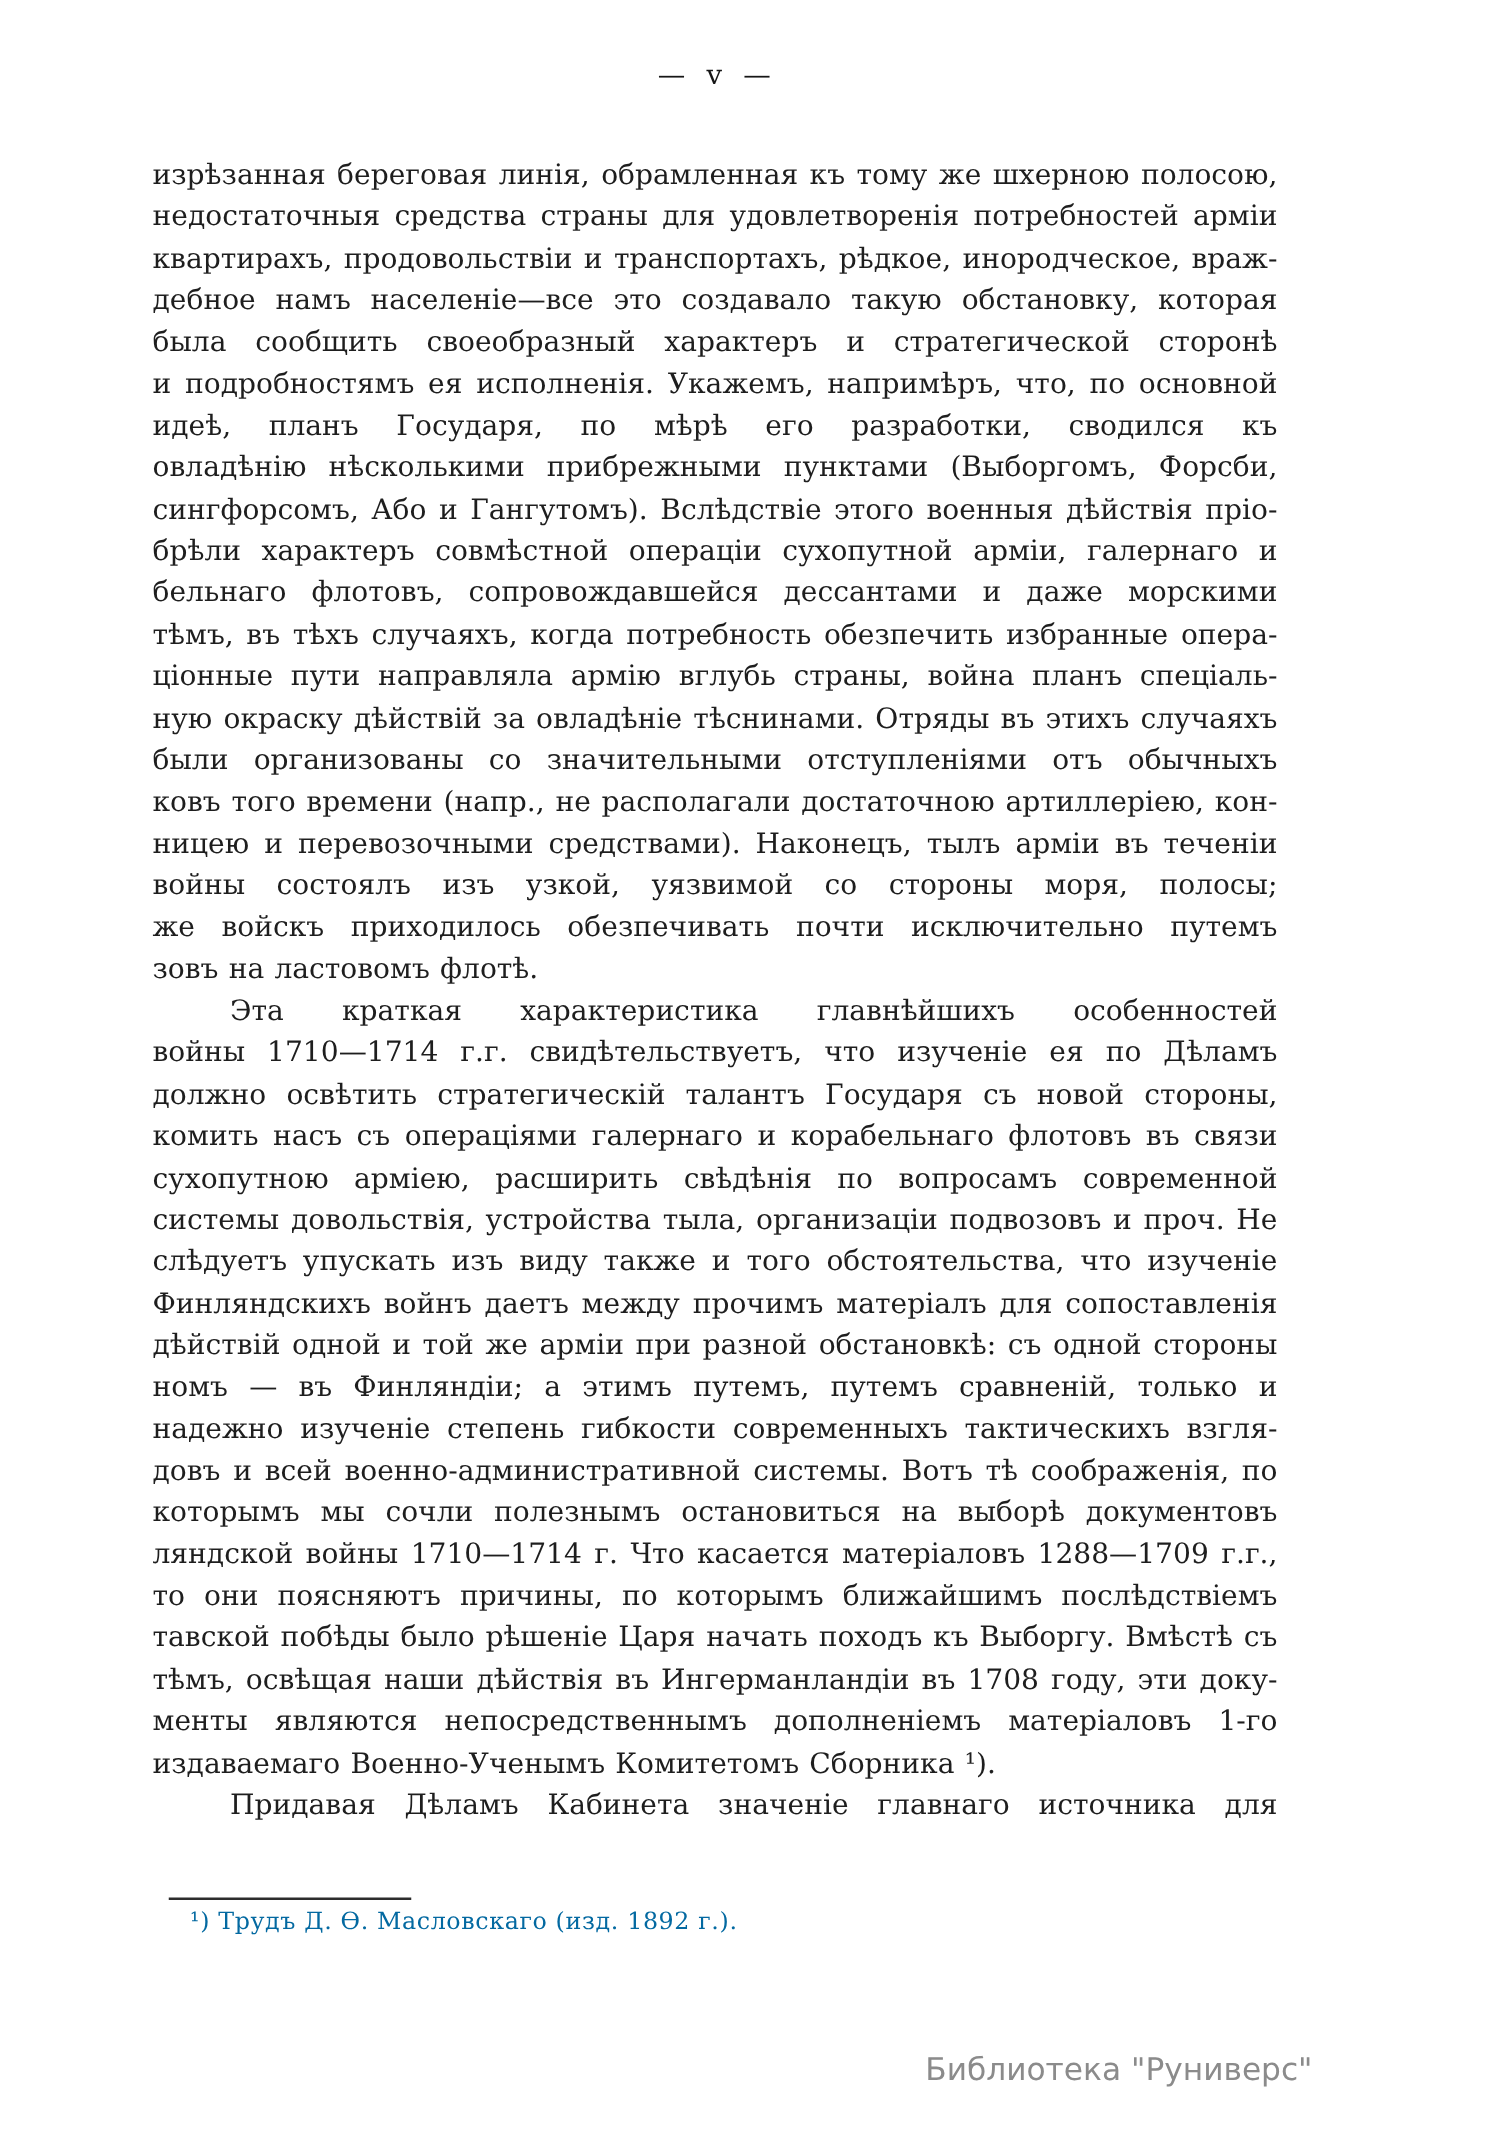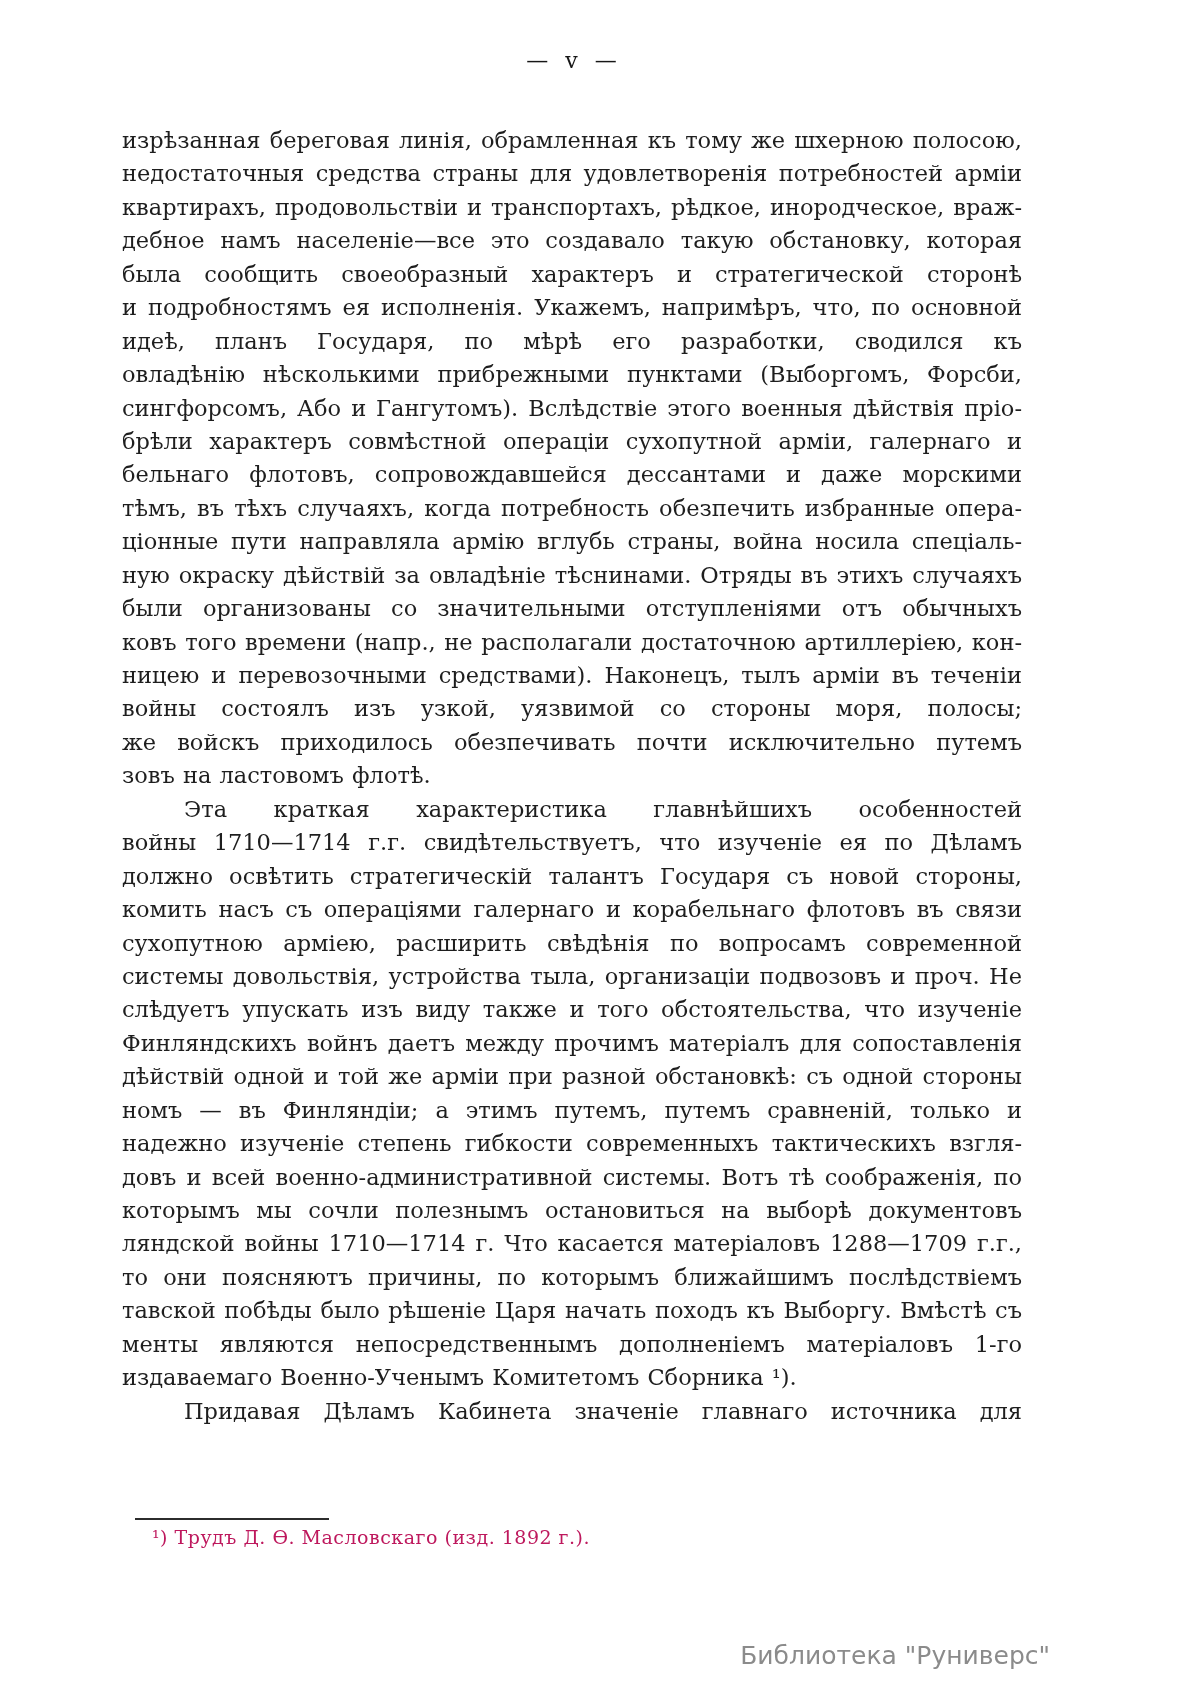--- a/index.html
+++ b/index.html
@@ -42,21 +42,21 @@
   .footnote-rule {
     position: absolute;
     left: 135px; top: 1518px;
     width: 194px; height: 2px;
     background: #2c2c2c;
   }
   .footnote {
     position: absolute;
     left: 152px; top: 1526px;
     font-size: 19px;
-    color: #be185d;
+    color: #0369a1;
     letter-spacing: 0.5px;
   }
   .watermark {
     position: absolute;
     right: 150px; top: 1641px;
     font-family: "DejaVu Sans", sans-serif;
     font-size: 25px;
     color: #8b8b8b;
   }
 </style>
@@ -73,21 +73,21 @@
       <div class="line">квартирахъ, продовольствіи и транспортахъ, рѣдкое, инородческое, враж-</div>
       <div class="line">дебное намъ населеніе—все это создавало такую обстановку, которая должна</div>
       <div class="line">была сообщить своеобразный характеръ и стратегической сторонѣ операціи,</div>
       <div class="line">и подробностямъ ея исполненія. Укажемъ, напримѣръ, что, по основной</div>
       <div class="line">идеѣ, планъ Государя, по мѣрѣ его разработки, сводился къ постепенному</div>
       <div class="line">овладѣнію нѣсколькими прибрежными пунктами (Выборгомъ, Форсби, Гель-</div>
       <div class="line">сингфорсомъ, Або и Гангутомъ). Вслѣдствіе этого военныя дѣйствія пріо-</div>
       <div class="line">брѣли характеръ совмѣстной операціи сухопутной арміи, галернаго и кора-</div>
       <div class="line">бельнаго флотовъ, сопровождавшейся дессантами и даже морскими боями</div>
       <div class="line">тѣмъ, въ тѣхъ случаяхъ, когда потребность обезпечить избранные опера-</div>
-      <div class="line">ціонные пути направляла армію вглубь страны, война носила спеціаль-</div>
+      <div class="line">ціонные пути направляла армію вглубь страны, война планъ спеціаль-</div>
       <div class="line">ную окраску дѣйствій за овладѣніе тѣснинами. Отряды въ этихъ случаяхъ</div>
       <div class="line">были организованы со значительными отступленіями отъ обычныхъ поряд-</div>
       <div class="line">ковъ того времени (напр., не располагали достаточною артиллеріею, кон-</div>
       <div class="line">ницею и перевозочными средствами). Наконецъ, тылъ арміи въ теченіи всей</div>
       <div class="line">войны состоялъ изъ узкой, уязвимой со стороны моря, полосы; довольствіе</div>
       <div class="line">же войскъ приходилось обезпечивать почти исключительно путемъ подво-</div>
       <div class="line left">зовъ на ластовомъ флотѣ.</div>
       <div class="line indent">Эта краткая характеристика главнѣйшихъ особенностей Финляндской</div>
       <div class="line">войны 1710—1714 г.г. свидѣтельствуетъ, что изученіе ея по Дѣламъ Кабинета</div>
       <div class="line">должно освѣтить стратегическій талантъ Государя съ новой стороны, озна-</div>
@@ -97,20 +97,21 @@
       <div class="line">слѣдуетъ упускать изъ виду также и того обстоятельства, что изученіе</div>
       <div class="line">Финляндскихъ войнъ даетъ между прочимъ матеріалъ для сопоставленія</div>
       <div class="line">дѣйствій одной и той же арміи при разной обстановкѣ: съ одной стороны</div>
       <div class="line">номъ — въ Финляндіи; а этимъ путемъ, путемъ сравненій, только и можно</div>
       <div class="line">надежно изученіе степень гибкости современныхъ тактическихъ взгля-</div>
       <div class="line">довъ и всей военно-административной системы. Вотъ тѣ соображенія, по</div>
       <div class="line">которымъ мы сочли полезнымъ остановиться на выборѣ документовъ Фин-</div>
       <div class="line">ляндской войны 1710—1714 г. Что касается матеріаловъ 1288—1709 г.г.,</div>
       <div class="line">то они поясняютъ причины, по которымъ ближайшимъ послѣдствіемъ Пол-</div>
       <div class="line">тавской побѣды было рѣшеніе Царя начать походъ къ Выборгу. Вмѣстѣ съ</div>
+      <div class="line">тѣмъ, освѣщая наши дѣйствія въ Ингерманландіи въ 1708 году, эти доку-</div>
       <div class="line">менты являются непосредственнымъ дополненіемъ матеріаловъ 1-го выпуска</div>
       <div class="line left">издаваемаго Военно-Ученымъ Комитетомъ Сборника ¹).</div>
       <div class="line indent">Придавая Дѣламъ Кабинета значеніе главнаго источника для изученія</div>
     </div>
 
   <div class="footnote-rule"></div>
 
   <div class="footnote">¹) Трудъ Д. Ѳ. Масловскаго (изд. 1892 г.).</div>
 
   <div class="watermark">Библиотека "Руниверс"</div>

